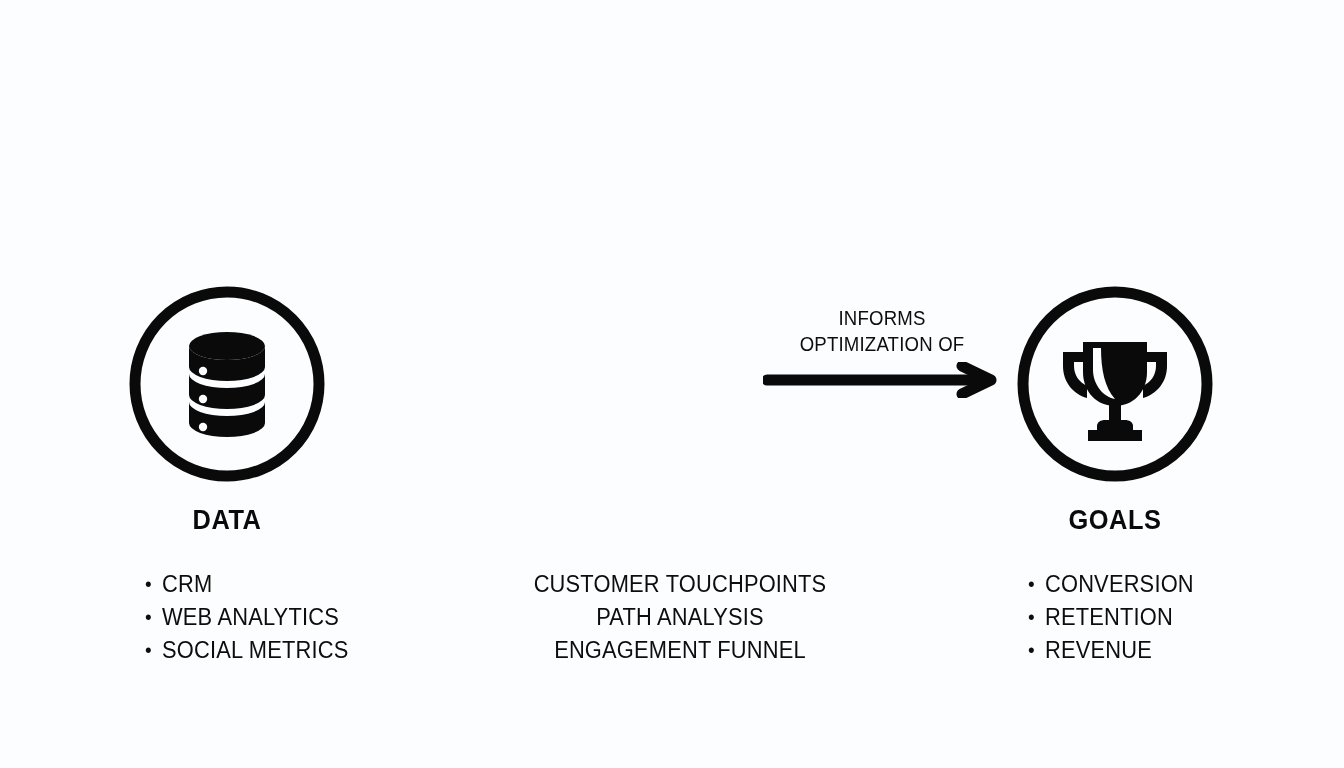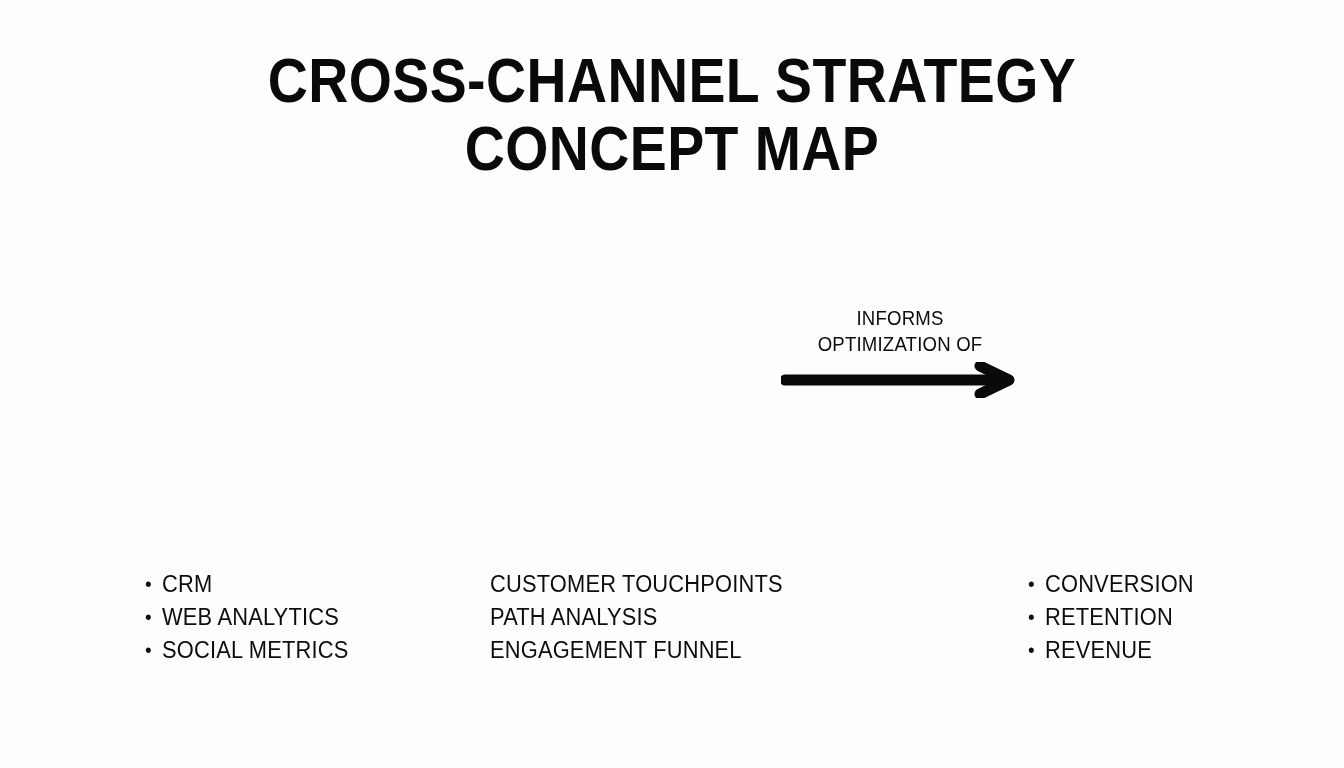--- a/index.html
+++ b/index.html
@@ -79,21 +79,21 @@
     transform: scaleX(0.94);
     color: #0a0a0a;
   }
 
   
   .items {
     position: absolute;
     top: 568px;
   }
   .items.left   { left: 143px; text-align: left; }
-  .items.center { left: 480px; width: 400px; text-align: left; }
+  .items.center { left: 480px; width: 400px; text-align: center; }
   .items.right  { left: 1026px; text-align: left; }
 
   .item {
     font-size: 23px;
     line-height: 33px;
     letter-spacing: 0.2px;
     white-space: nowrap;
     color: #0d0d0d;
     transform: scaleX(0.95);
     transform-origin: left center;
@@ -109,21 +109,21 @@
     font-size: 20px;
   }
 
   
   .connector {
     position: absolute;
     top: 300px;
     height: 120px;
   }
   .connector.c1 { left: 326px; width: 250px; }
-  .connector.c2 { left: 781px; width: 238px; }
+  .connector.c2 { left: 763px; width: 238px; }
 
   .edge-label {
     position: absolute;
     top: 0;
     left: 0;
     width: 100%;
     text-align: center;
     font-size: 20px;
     line-height: 26px;
     letter-spacing: 0.2px;
@@ -141,27 +141,73 @@
     width: 100%;
     height: 36px;
   }
   .arrow svg { display: block; width: 100%; height: 36px; }
 </style>
 </head>
 <body>
 
 <div id="canvas">
 
-  <div class="title-block">
-    <span class="title-line">CROSS-CHANNEL STRATEGY</span>
-    <span class="title-line">CONCEPT MAP</span>
-  </div>
-
-
-
+
+  <div class="node left">
+    <div class="node-circle-wrap">
+      <div class="node-circle">
+        <svg viewBox="0 0 196 196" xmlns="http://www.w3.org/2000/svg">
+          <circle cx="98" cy="98" r="92" fill="none" stroke="#0a0a0a" stroke-width="11"></circle>
+          <g fill="#0a0a0a" transform="translate(98,98)">
+
+            <ellipse cx="0" cy="-38" rx="38" ry="14"></ellipse>
+
+            <path d="M-38,-38 L-38,-17 A38,14 0 0 0 38,-17 L38,-38 A38,14 0 0 1 -38,-38 Z"></path>
+
+            <path d="M-38,-10 L-38,11 A38,14 0 0 0 38,11 L38,-10 A38,14 0 0 1 -38,-10 Z"></path>
+
+            <path d="M-38,18 L-38,39 A38,14 0 0 0 38,39 L38,18 A38,14 0 0 1 -38,18 Z"></path>
+
+            <circle cx="-24" cy="-13" r="4.2" fill="#fcfdfe"></circle>
+            <circle cx="-24" cy="15" r="4.2" fill="#fcfdfe"></circle>
+            <circle cx="-24" cy="43" r="4.2" fill="#fcfdfe"></circle>
+          </g>
+        </svg>
+      </div>
+    </div>
+    <div class="node-label">DATA</div>
+  </div>
+
+
+  <div class="node right">
+    <div class="node-circle-wrap">
+      <div class="node-circle">
+        <svg viewBox="0 0 196 196" xmlns="http://www.w3.org/2000/svg">
+          <circle cx="98" cy="98" r="92" fill="none" stroke="#0a0a0a" stroke-width="11"></circle>
+          <g fill="#0a0a0a" transform="translate(98,98)">
+
+            <path d="M-30,-32 L-52,-32 L-52,-18 C-52,-2 -42,10 -28,14 L-28,2 C-36,-2 -41,-9 -41,-18 L-41,-22 L-30,-22 Z"></path>
+
+            <path d="M30,-32 L52,-32 L52,-18 C52,-2 42,10 28,14 L28,2 C36,-2 41,-9 41,-18 L41,-22 L30,-22 Z"></path>
+
+            <path d="M-32,-42 L32,-42 L32,-12 C32,8 18,22 0,22 C-18,22 -32,8 -32,-12 Z"></path>
+
+            <path d="M-22,-36 L-14,-36 C-14,-14 -10,4 0,15 C-12,13 -22,0 -22,-14 Z" fill="#fcfdfe"></path>
+
+            <rect x="-6" y="20" width="12" height="22"></rect>
+
+            <path d="M-18,42 C-18,38 -14,36 -10,36 L10,36 C14,36 18,38 18,42 L18,46 L-18,46 Z"></path>
+
+            <rect x="-27" y="46" width="54" height="11"></rect>
+          </g>
+        </svg>
+      </div>
+    </div>
+    <div class="node-label">GOALS</div>
+  </div>
 
 
   <div class="connector c2">
     <div class="edge-label">
       <div>INFORMS</div>
       <div>OPTIMIZATION OF</div>
     </div>
     <div class="arrow">
       <svg viewBox="0 0 238 36" preserveAspectRatio="none" xmlns="http://www.w3.org/2000/svg">
         <line x1="4" y1="18" x2="212" y2="18" stroke="#0a0a0a" stroke-width="11" stroke-linecap="round"></line>

